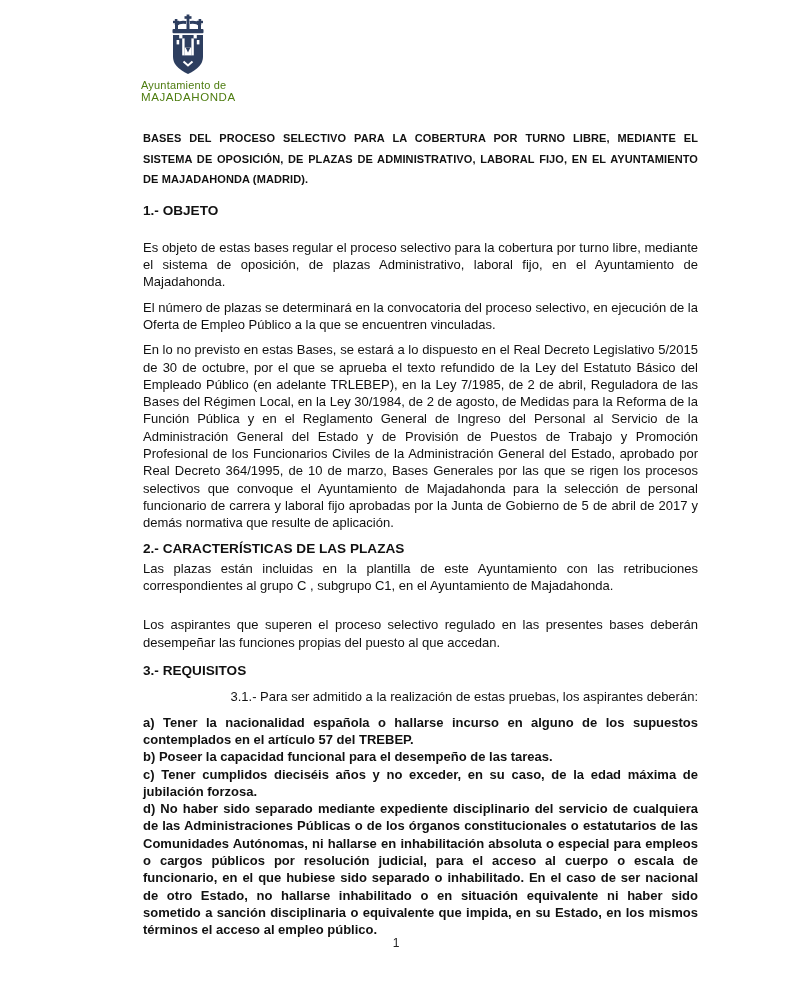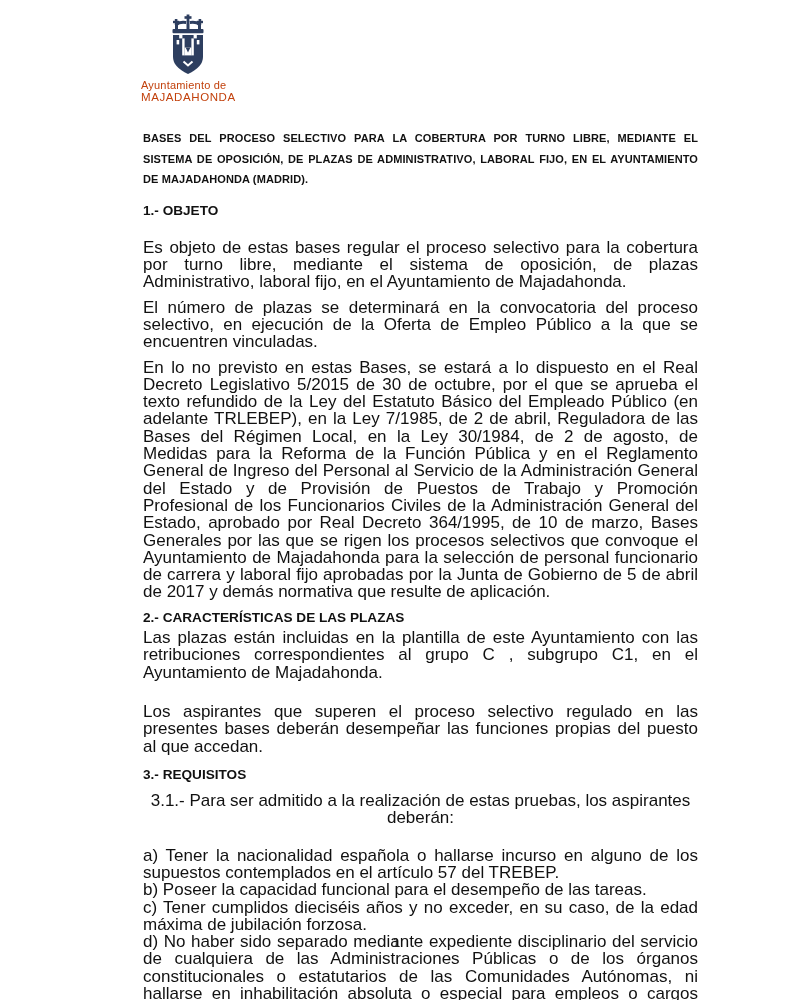--- a/index.html
+++ b/index.html
@@ -24,21 +24,21 @@
     text-align: left;
   }
   .logo-graphic {
     display: block;
     margin-left: 24px;
     width: 46px;
     height: 62px;
   }
   .org-name {
     margin-top: 3px;
-    color: #c2410c;
+    color: #4d7c0f;
     line-height: 12px;
   }
   .org-line1 {
     font-size: 11px;
     letter-spacing: 0.2px;
   }
   .org-line2 {
     font-size: 11.5px;
     letter-spacing: 0.6px;
   }
@@ -58,29 +58,29 @@
   }
   .heading {
     font-size: 13.6px;
     font-weight: bold;
     line-height: 17.3px;
   }
   .h1 { margin-top: 12px; margin-bottom: 20px; }
   .h2 { margin-top: 5px;  margin-bottom: 3px; }
   .h3 { margin-top: 11px; margin-bottom: 9px; }
   .para {
-    font-size: 17px;
+    font-size: 13px;
     line-height: 17.3px;
     text-align: justify;
   }
   .s1-p { margin-bottom: 8px; }
   .s2-p1 { margin-bottom: 22px; }
   .s2-p2 { margin-bottom: 0; }
-  .s3-intro { margin-bottom: 20px; text-align: center; }
-  .li { margin: 0; }
+  .s3-intro { margin-bottom: 8px; text-align: right; }
+  .li { margin: 0; font-weight: bold; }
   
   .footer {
     position: absolute;
     left: 0;
     top: 936px;
     width: 792px;
     text-align: center;
     font-size: 12px;
     color: #222222;
   }

